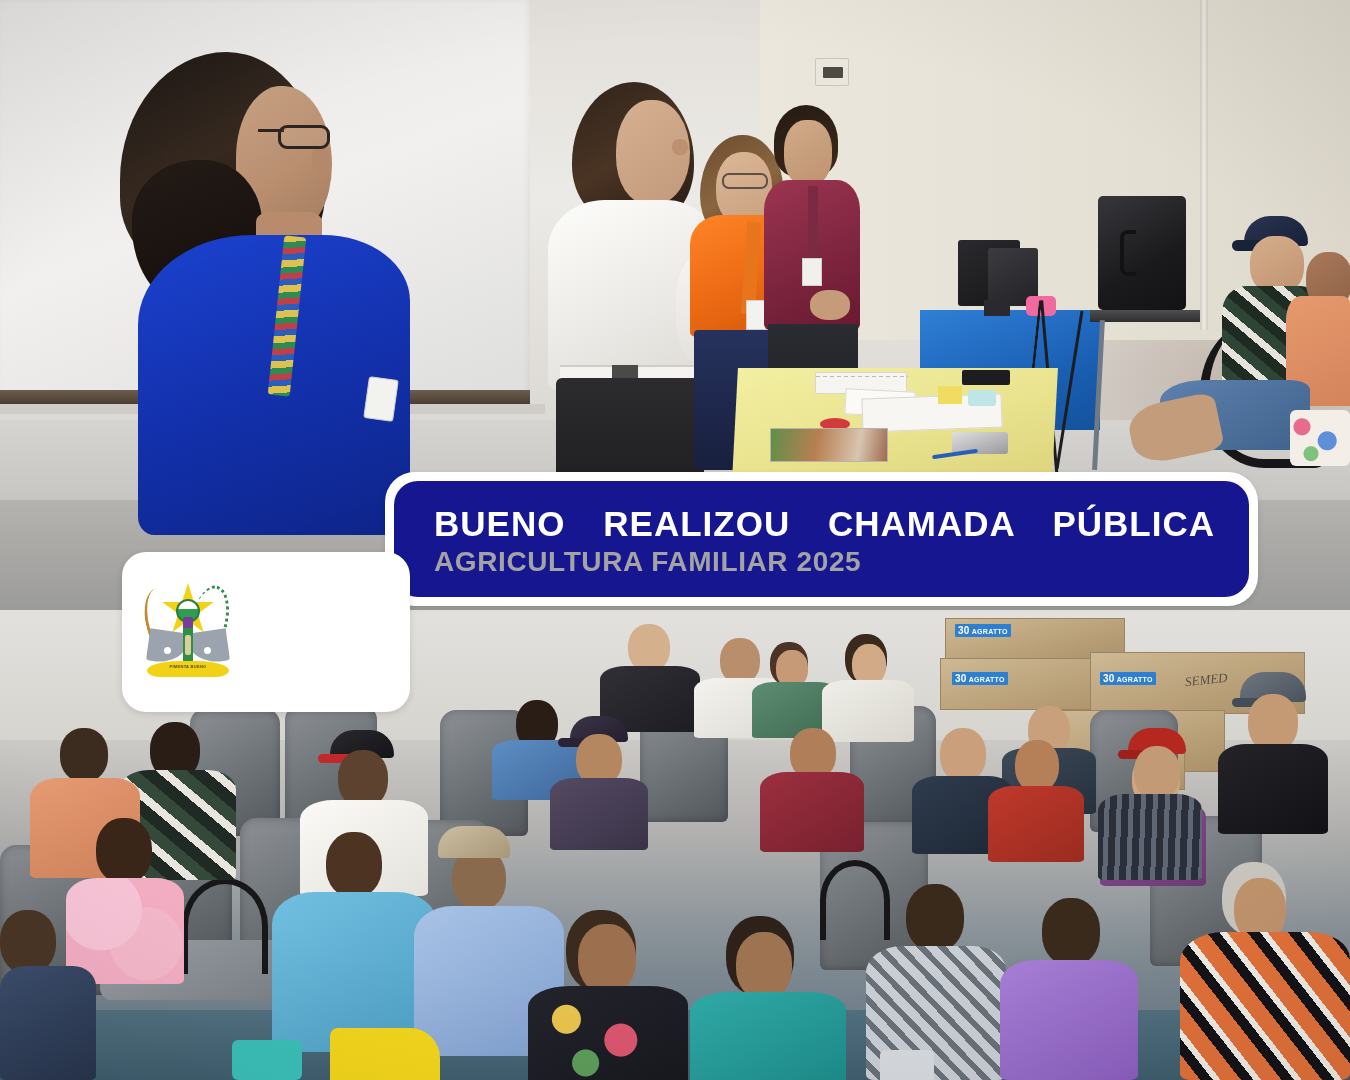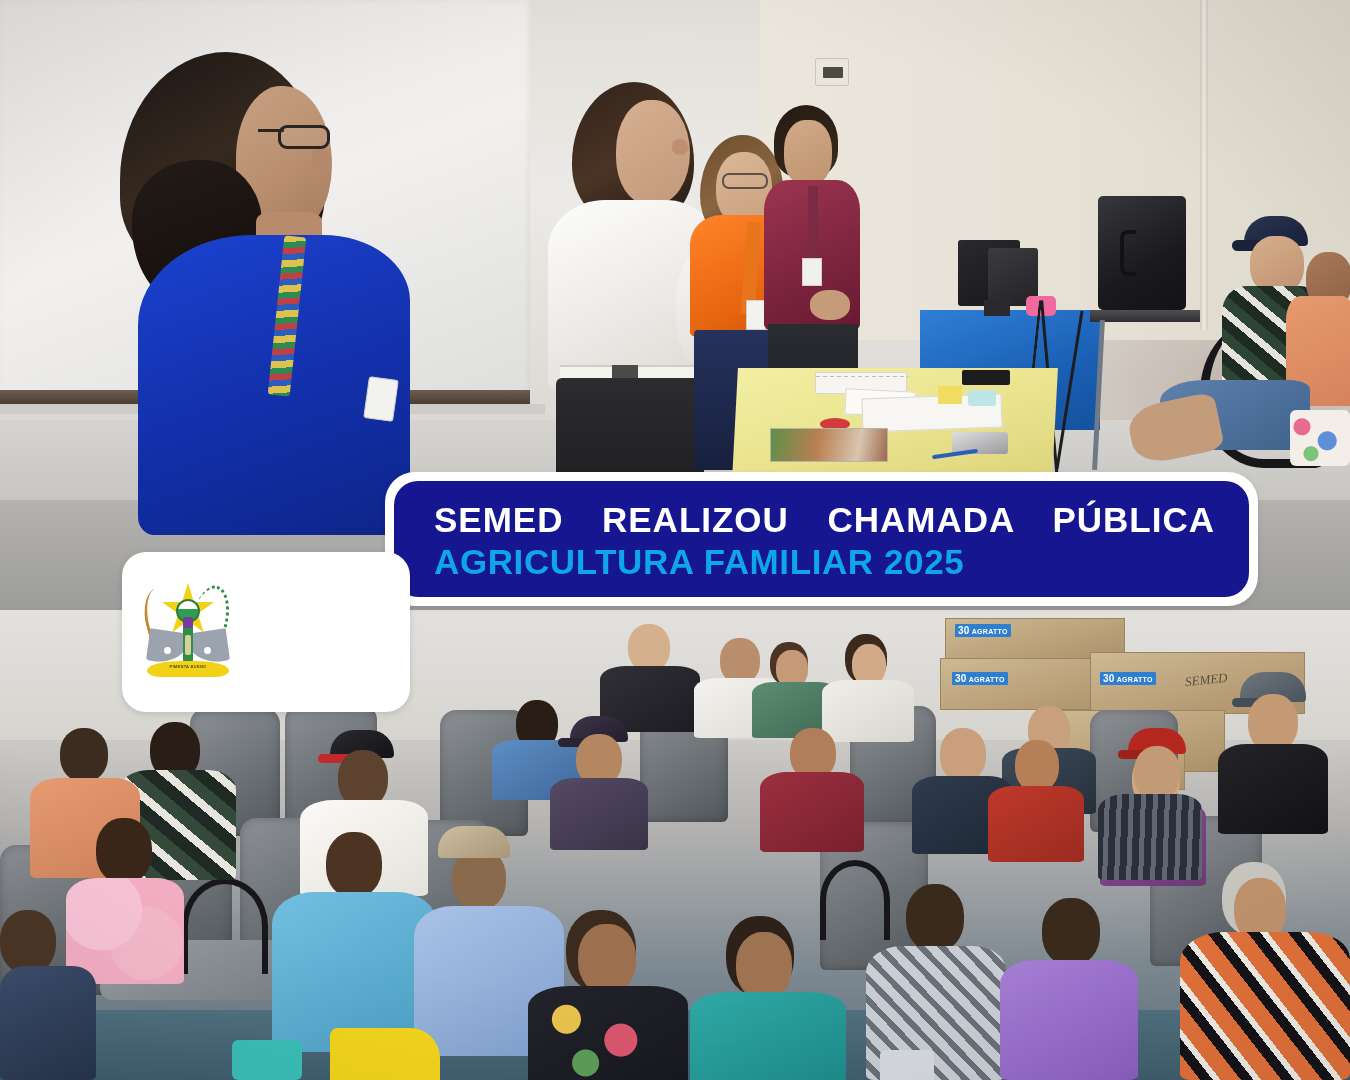--- a/index.html
+++ b/index.html
@@ -234,21 +234,21 @@
 
   
   .banner-wrap { position:absolute; left:385px; top:472px; width:873px; height:134px;
      background:#fff; border-radius:30px; padding:9px; z-index:40;
      box-shadow:0 2px 6px rgba(0,0,0,.10); }
   .banner { width:100%; height:100%; background:#161691; border-radius:24px;
      padding:17px 34px 14px 40px; display:flex; flex-direction:column; justify-content:center; }
   .banner .line1 { color:#fff; font-size:35px; font-weight:bold; letter-spacing:1px;
      line-height:1.06; text-align:justify; text-align-last:justify;
      font-family:"Liberation Sans",sans-serif; }
-  .banner .line2 { color:#0ea5e9; font-size:35px; font-weight:bold; letter-spacing:.6px;
+  .banner .line2 { color:#a3a3a3; font-size:28px; font-weight:bold; letter-spacing:.6px;
      line-height:1.06; margin-top:5px; font-family:"Liberation Sans",sans-serif; }
 
   
   .logo-card { position:absolute; left:122px; top:552px; width:288px; height:160px;
      background:#fff; border-radius:24px; z-index:50;
      box-shadow:0 2px 7px rgba(0,0,0,.13);
      display:flex; align-items:center; }
   .logo-inner { position:relative; width:288px; height:112px; display:flex; align-items:center;
      margin-top:-6px; }
   .crest { position:relative; width:86px; height:104px; margin-left:22px; flex:none;
@@ -538,21 +538,21 @@
 
     <div class="pb" style="left:330px;top:418px;width:110px;height:60px;background:#f2d51c;border-radius:8px 30px 6px 6px;"></div>
     <div class="pb" style="left:232px;top:430px;width:70px;height:40px;background:#3bbfb8;border-radius:6px;"></div>
     <div class="pb" style="left:880px;top:440px;width:54px;height:34px;background:#d6d9de;border-radius:5px;"></div>
   </div>
 
   <div class="vig"></div>
 
   <div class="banner-wrap">
     <div class="banner">
-      <div class="line1">SEMED REALIZOU CHAMADA PÚBLICA</div>
+      <div class="line1">BUENO REALIZOU CHAMADA PÚBLICA</div>
       <div class="line2">AGRICULTURA FAMILIAR 2025</div>
     </div>
   </div>
 
   <div class="logo-card">
     <div class="logo-inner">
 
       <div class="crest">
         <div class="crest-arcL"></div>
         <div class="crest-arcR"></div>

